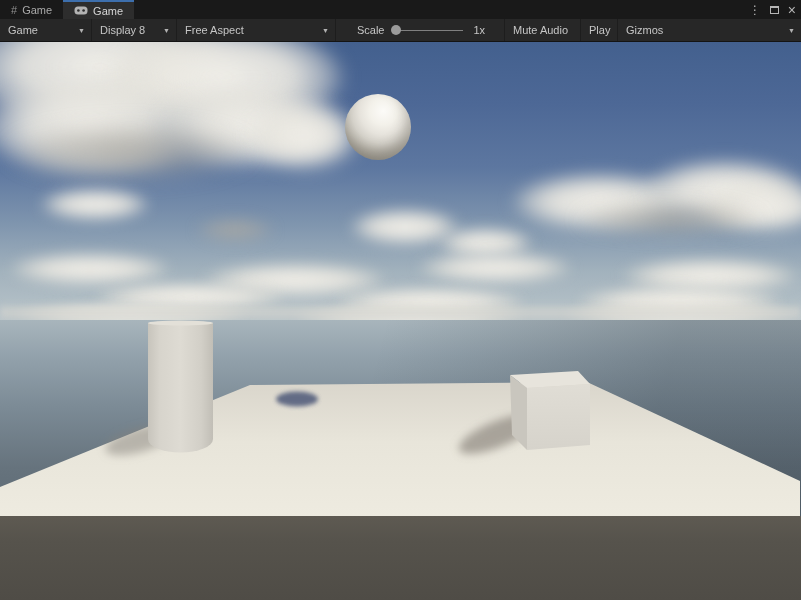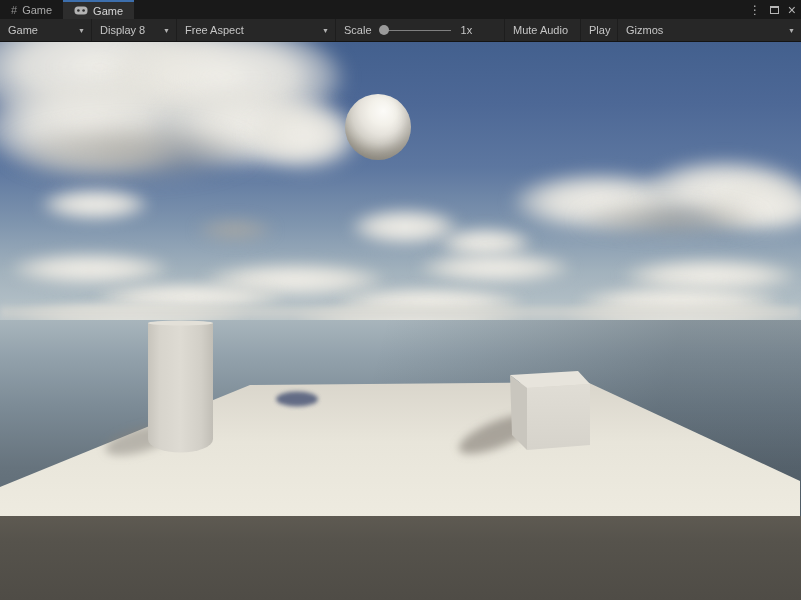--- a/index.html
+++ b/index.html
@@ -18,21 +18,21 @@
   .wc{font-size:12px;line-height:1;cursor:default;}
   .wc-max{width:9px;height:8px;border:1.5px solid #b6b6b6;border-top-width:2.5px;box-sizing:border-box;}
 
   
   .toolbar{height:23px;background:#272727;display:flex;align-items:stretch;font-size:11px;color:#c6c6c6;border-bottom:1px solid #141414;box-sizing:border-box;}
   .tb-item{display:flex;align-items:center;box-sizing:border-box;border-right:1px solid #1d1d1d;padding:0 6px 0 8px;white-space:nowrap;}
   .tb-item .arrow{margin-left:auto;font-size:7px;color:#b2b2b2;padding-left:8px;}
   .w-game{width:92px;}
   .w-display{width:85px;}
   .w-aspect{width:159px;}
-  .w-scale{width:169px;}
+  .w-scale{width:169px;justify-content:center;}
   .w-play{width:113px;}
   .w-mute{width:76px;}
   .w-stats{width:37px;}
   .w-gizmos{flex:1;border-right:none;justify-content:flex-end;}
   .scale-track{width:70px;height:1px;background:#808080;position:relative;margin:0 10px 0 9px;}
   .scale-knob{position:absolute;left:-2px;top:-4.5px;width:10px;height:10px;border-radius:50%;background:#9b9b9b;}
 
   
   .viewport{position:relative;width:801px;height:558px;overflow:hidden;background:#43608e;}
   .sky{position:absolute;left:0;top:0;width:801px;height:280px;

